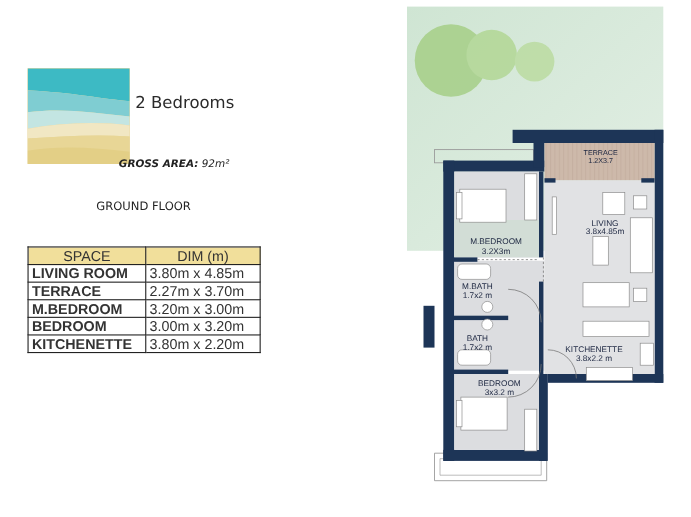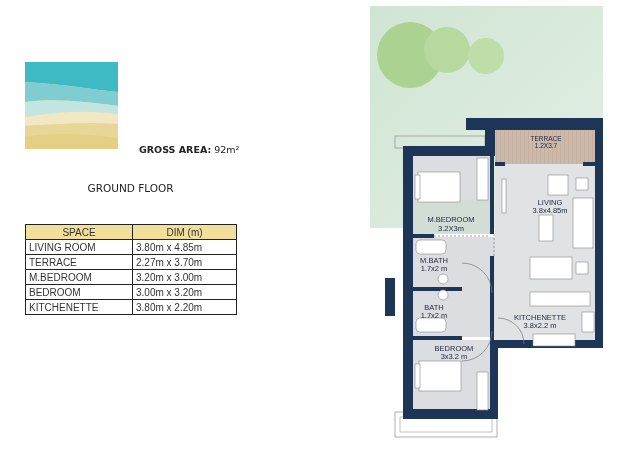--- a/index.html
+++ b/index.html
@@ -3,27 +3,27 @@
 <meta charset="utf-8">
 <style>
   html, body { margin:0; padding:0; }
   body { width:628px; height:470px; background:#ffffff; position:relative; overflow:hidden;
          font-family:"DejaVu Sans", sans-serif; color:#2b2b2b; }
   .swatch { position:absolute; left:25px; top:62px; width:93px; height:87px; overflow:hidden; background:#e9d8a0; }
   .swatch svg { display:block; }
   .title-block { position:absolute; left:123px; top:84px; }
   .title { font-family:"DejaVu Sans", sans-serif; font-weight:bold; font-size:15px; color:#1e1e1e; line-height:18px; }
   .subtitle { font-family:"DejaVu Sans", sans-serif; font-size:15px; color:#2b2b2b; line-height:18px; }
-  .gross { position:absolute; left:139px; top:144px; font-size:9.5px; color:#222; font-family:"DejaVu Sans", sans-serif; }
+  .gross { position:absolute; left:108px; top:144px; font-size:9.5px; color:#222; font-family:"DejaVu Sans", sans-serif;font-style:italic; }
   .gross b { font-weight:bold; }
   .floor-title { position:absolute; left:24px; top:182px; width:213px; text-align:center; font-size:10.5px; color:#222; }
   table.spec { position:absolute; left:25px; top:224px; border-collapse:collapse; width:212px;
-               font-family:"Liberation Sans", sans-serif; font-size:10px; }
+               font-family:"Liberation Sans", sans-serif; font-size:13px; }
   table.spec th { background:#f1df9b; font-weight:normal; color:#333; height:14px; border:1px solid #222; text-align:center; padding:0; }
-  table.spec td { border:1px solid #222; height:14px; padding:0 3px; color:#333; font-weight:normal; }
+  table.spec td { border:1px solid #222; height:14px; padding:0 3px; color:#333; font-weight:bold; }
   table.spec td.dim { text-align:left; font-weight:normal; }
   table.spec td.space { width:100px; }
   .plan { position:absolute; left:0; top:0; width:628px; height:470px; }
   .lbl { font-family:"Liberation Sans", sans-serif; fill:#1c2640; }
 </style>
 </head>
 <body>
 
 <div class="swatch">
   <svg width="93" height="87" viewBox="0 0 93 87">
@@ -31,20 +31,21 @@
     <path d="M0 0 H93 V30 C70 28 40 22 0 20 Z" fill="#3dbac4"></path>
     <path d="M0 20 C40 22 70 28 93 30 V44 C60 40 30 36 0 40 Z" fill="#7fcdd2"></path>
     <path d="M0 40 C30 36 60 40 93 44 V52 C60 48 30 50 0 55 Z" fill="#c3e5e2"></path>
     <path d="M0 55 C30 50 60 48 93 52 V62 C60 60 30 62 0 64 Z" fill="#f1e7c3"></path>
     <path d="M0 64 C30 62 60 60 93 62 V87 H0 Z" fill="#e8d696"></path>
     <path d="M0 75 C30 70 60 72 93 76 V87 H0 Z" fill="#e3cf86"></path>
   </svg>
 </div>
 
 <div class="title-block">
+  <div class="subtitle">2 Bedrooms</div>
 </div>
 <div class="gross">
   <b>GROSS AREA:</b>
   <span>92m²</span>
 </div>
 
 <div class="floor-title">GROUND FLOOR</div>
 
 <table class="spec">
   <thead>

